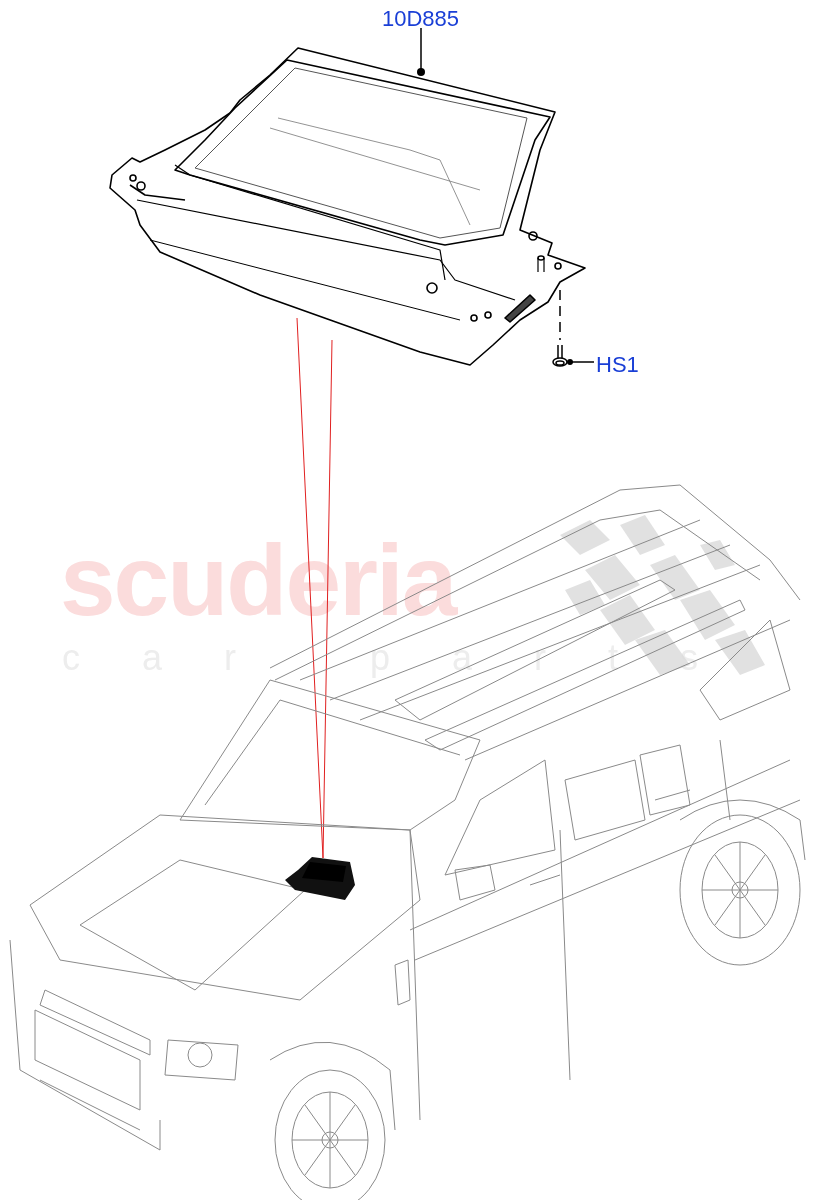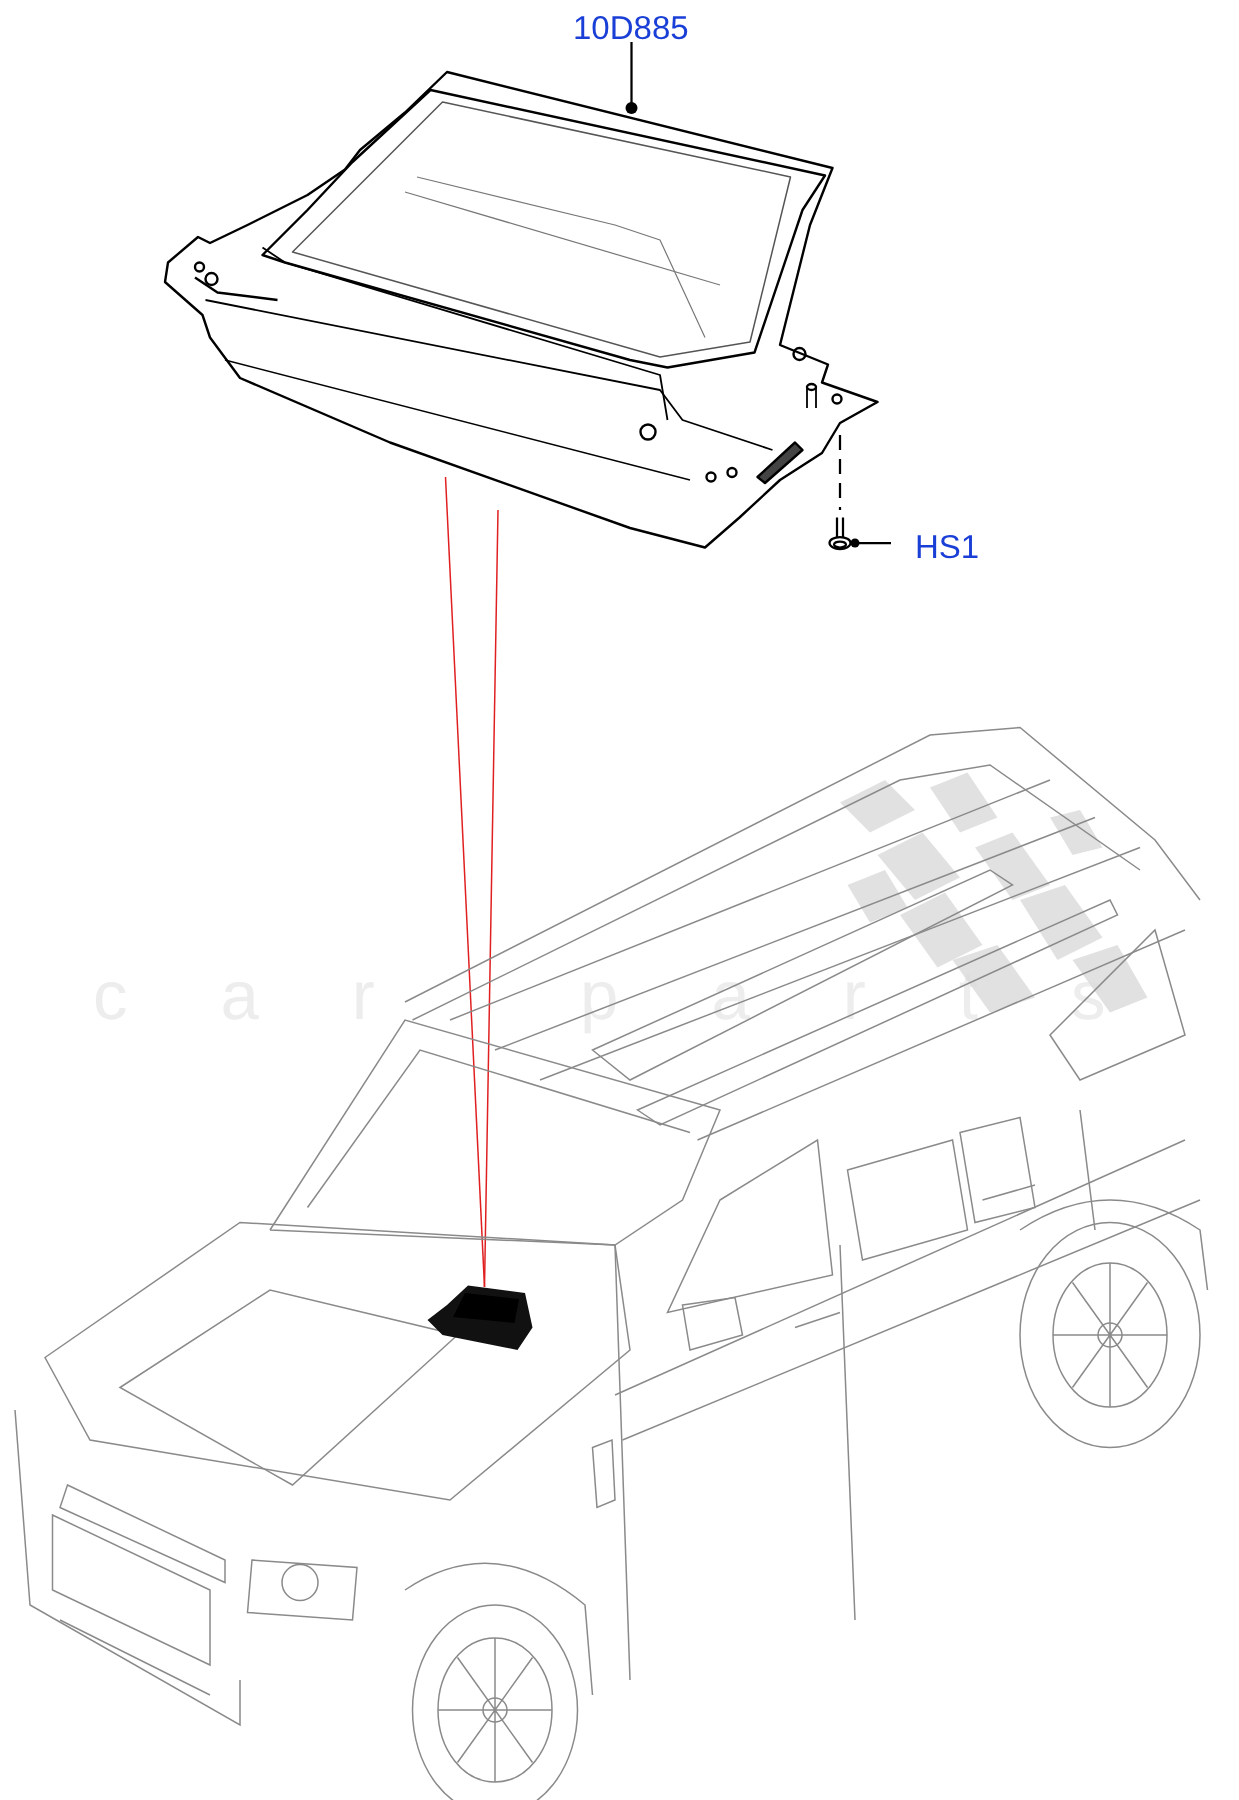--- a/index.html
+++ b/index.html
@@ -1,26 +1,27 @@
 <!DOCTYPE html>
 <html><head>
 <meta charset="utf-8">
 <style>
   html, body { margin:0; padding:0; background:#ffffff; }
   body { width:826px; height:1200px; position:relative; overflow:hidden; font-family:"Liberation Sans", sans-serif; }
   .canvas { position:absolute; left:0; top:0; width:826px; height:1200px; }
   .callout { position:absolute; color:#1a3fd6; font-size:22px; font-family:"Liberation Sans", sans-serif; line-height:1; cursor:pointer; }
   .wm-main { position:absolute; left:60px; top:530px; font-family:"Liberation Sans", sans-serif; font-weight:bold; font-size:100px; color:#fbdcdc; letter-spacing:-2px; line-height:1; }
-  .wm-sub { position:absolute; left:62px; top:640px; font-family:"Liberation Sans", sans-serif; font-size:46px; color:#ededed; letter-spacing:62px; line-height:1; }
+  .wm-sub { position:absolute; left:62px; top:640px; font-family:"Liberation Sans", sans-serif; font-size:36px; color:#ededed; letter-spacing:62px; line-height:1; }
 </style>
 </head>
 <body>
 
 <div class="canvas">
 
+  <div class="wm-main">scuderia</div>
   <div class="wm-sub">car parts</div>
 
   <svg width="826" height="1200" viewBox="0 0 826 1200" style="position:absolute;left:0;top:0;">
 
     <g fill="#dcdcdc" opacity="0.85">
       <polygon points="560,535 590,520 610,540 580,555"></polygon>
       <polygon points="620,525 645,515 665,545 640,555"></polygon>
       <polygon points="585,570 615,555 640,585 610,600"></polygon>
       <polygon points="650,565 675,555 700,590 675,600"></polygon>
       <polygon points="600,610 630,595 655,630 625,645"></polygon>
@@ -136,15 +137,15 @@
       <path d="M395,965 L408,960 L410,1000 L398,1005 Z"></path>
     </g>
 
     <g>
       <path d="M298,870 L312,857 L350,862 L355,885 L345,900 L295,890 L285,880 Z" fill="#111"></path>
       <path d="M310,862 L346,866 L343,882 L302,878 Z" fill="#000"></path>
     </g>
   </svg>
 
   <div class="callout" style="left:382px; top:8px;">10D885</div>
-  <div class="callout" style="left:596px; top:354px;margin-left:14px;">HS1</div>
+  <div class="callout" style="left:596px; top:354px;">HS1</div>
 
 </div>
 
 </body></html>

